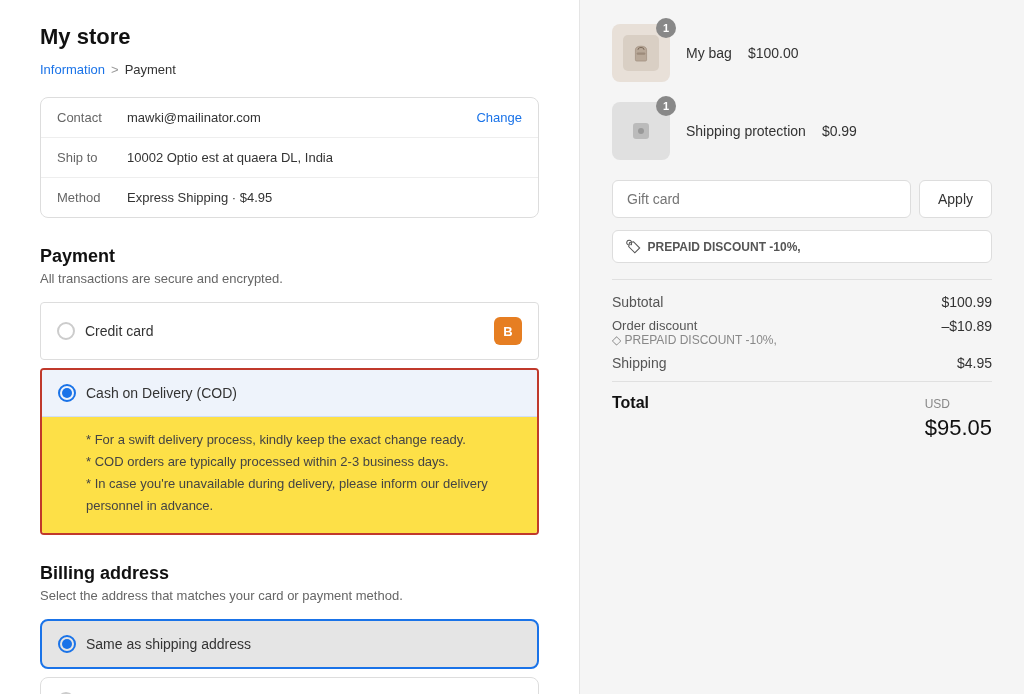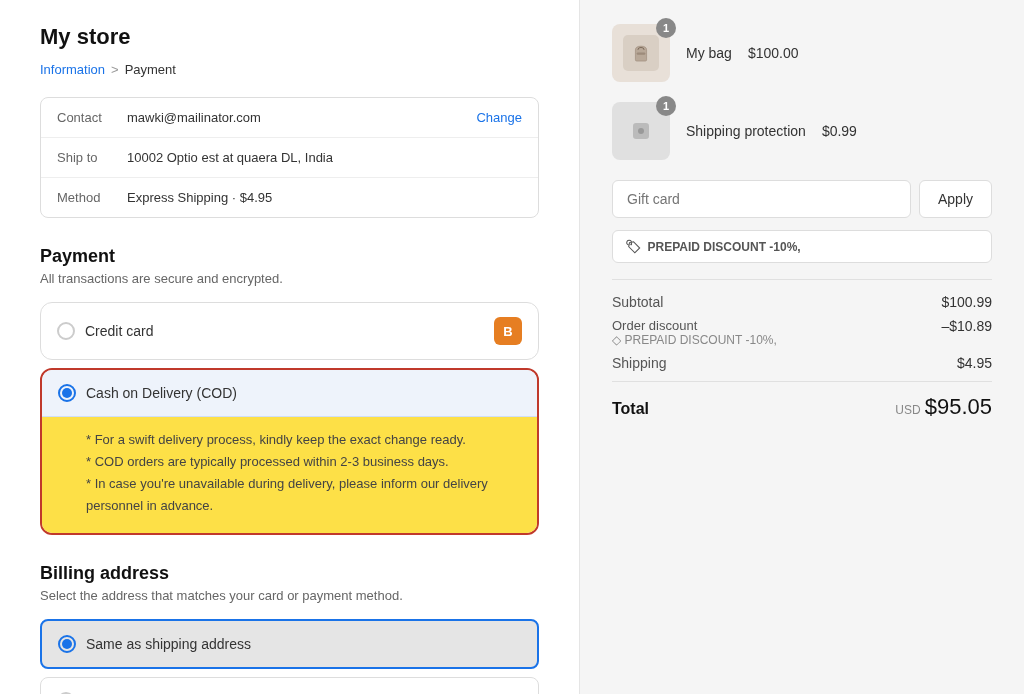--- a/index.html
+++ b/index.html
@@ -98,21 +98,21 @@
     
     .payment-options {
       display: flex;
       flex-direction: column;
       gap: 8px;
       margin-bottom: 28px;
     }
 
     .payment-option {
       border: 1px solid #ddd;
-      border-radius: 12px;
+      border-radius: 4px;
       overflow: hidden;
     }
 
     .payment-option-header {
       display: flex;
       align-items: center;
       padding: 14px 16px;
       cursor: pointer;
       gap: 10px;
     }
@@ -366,20 +366,21 @@
     .total-label {
       font-size: 16px;
       font-weight: 700;
       color: #111;
     }
 
     .total-value-wrap {
       display: flex;
       align-items: baseline;
       gap: 4px;
+      flex-direction: column;
     }
 
     .total-currency {
       font-size: 12px;
       color: #888;
     }
 
     .total-value {
       font-size: 22px;
       font-weight: 400;

